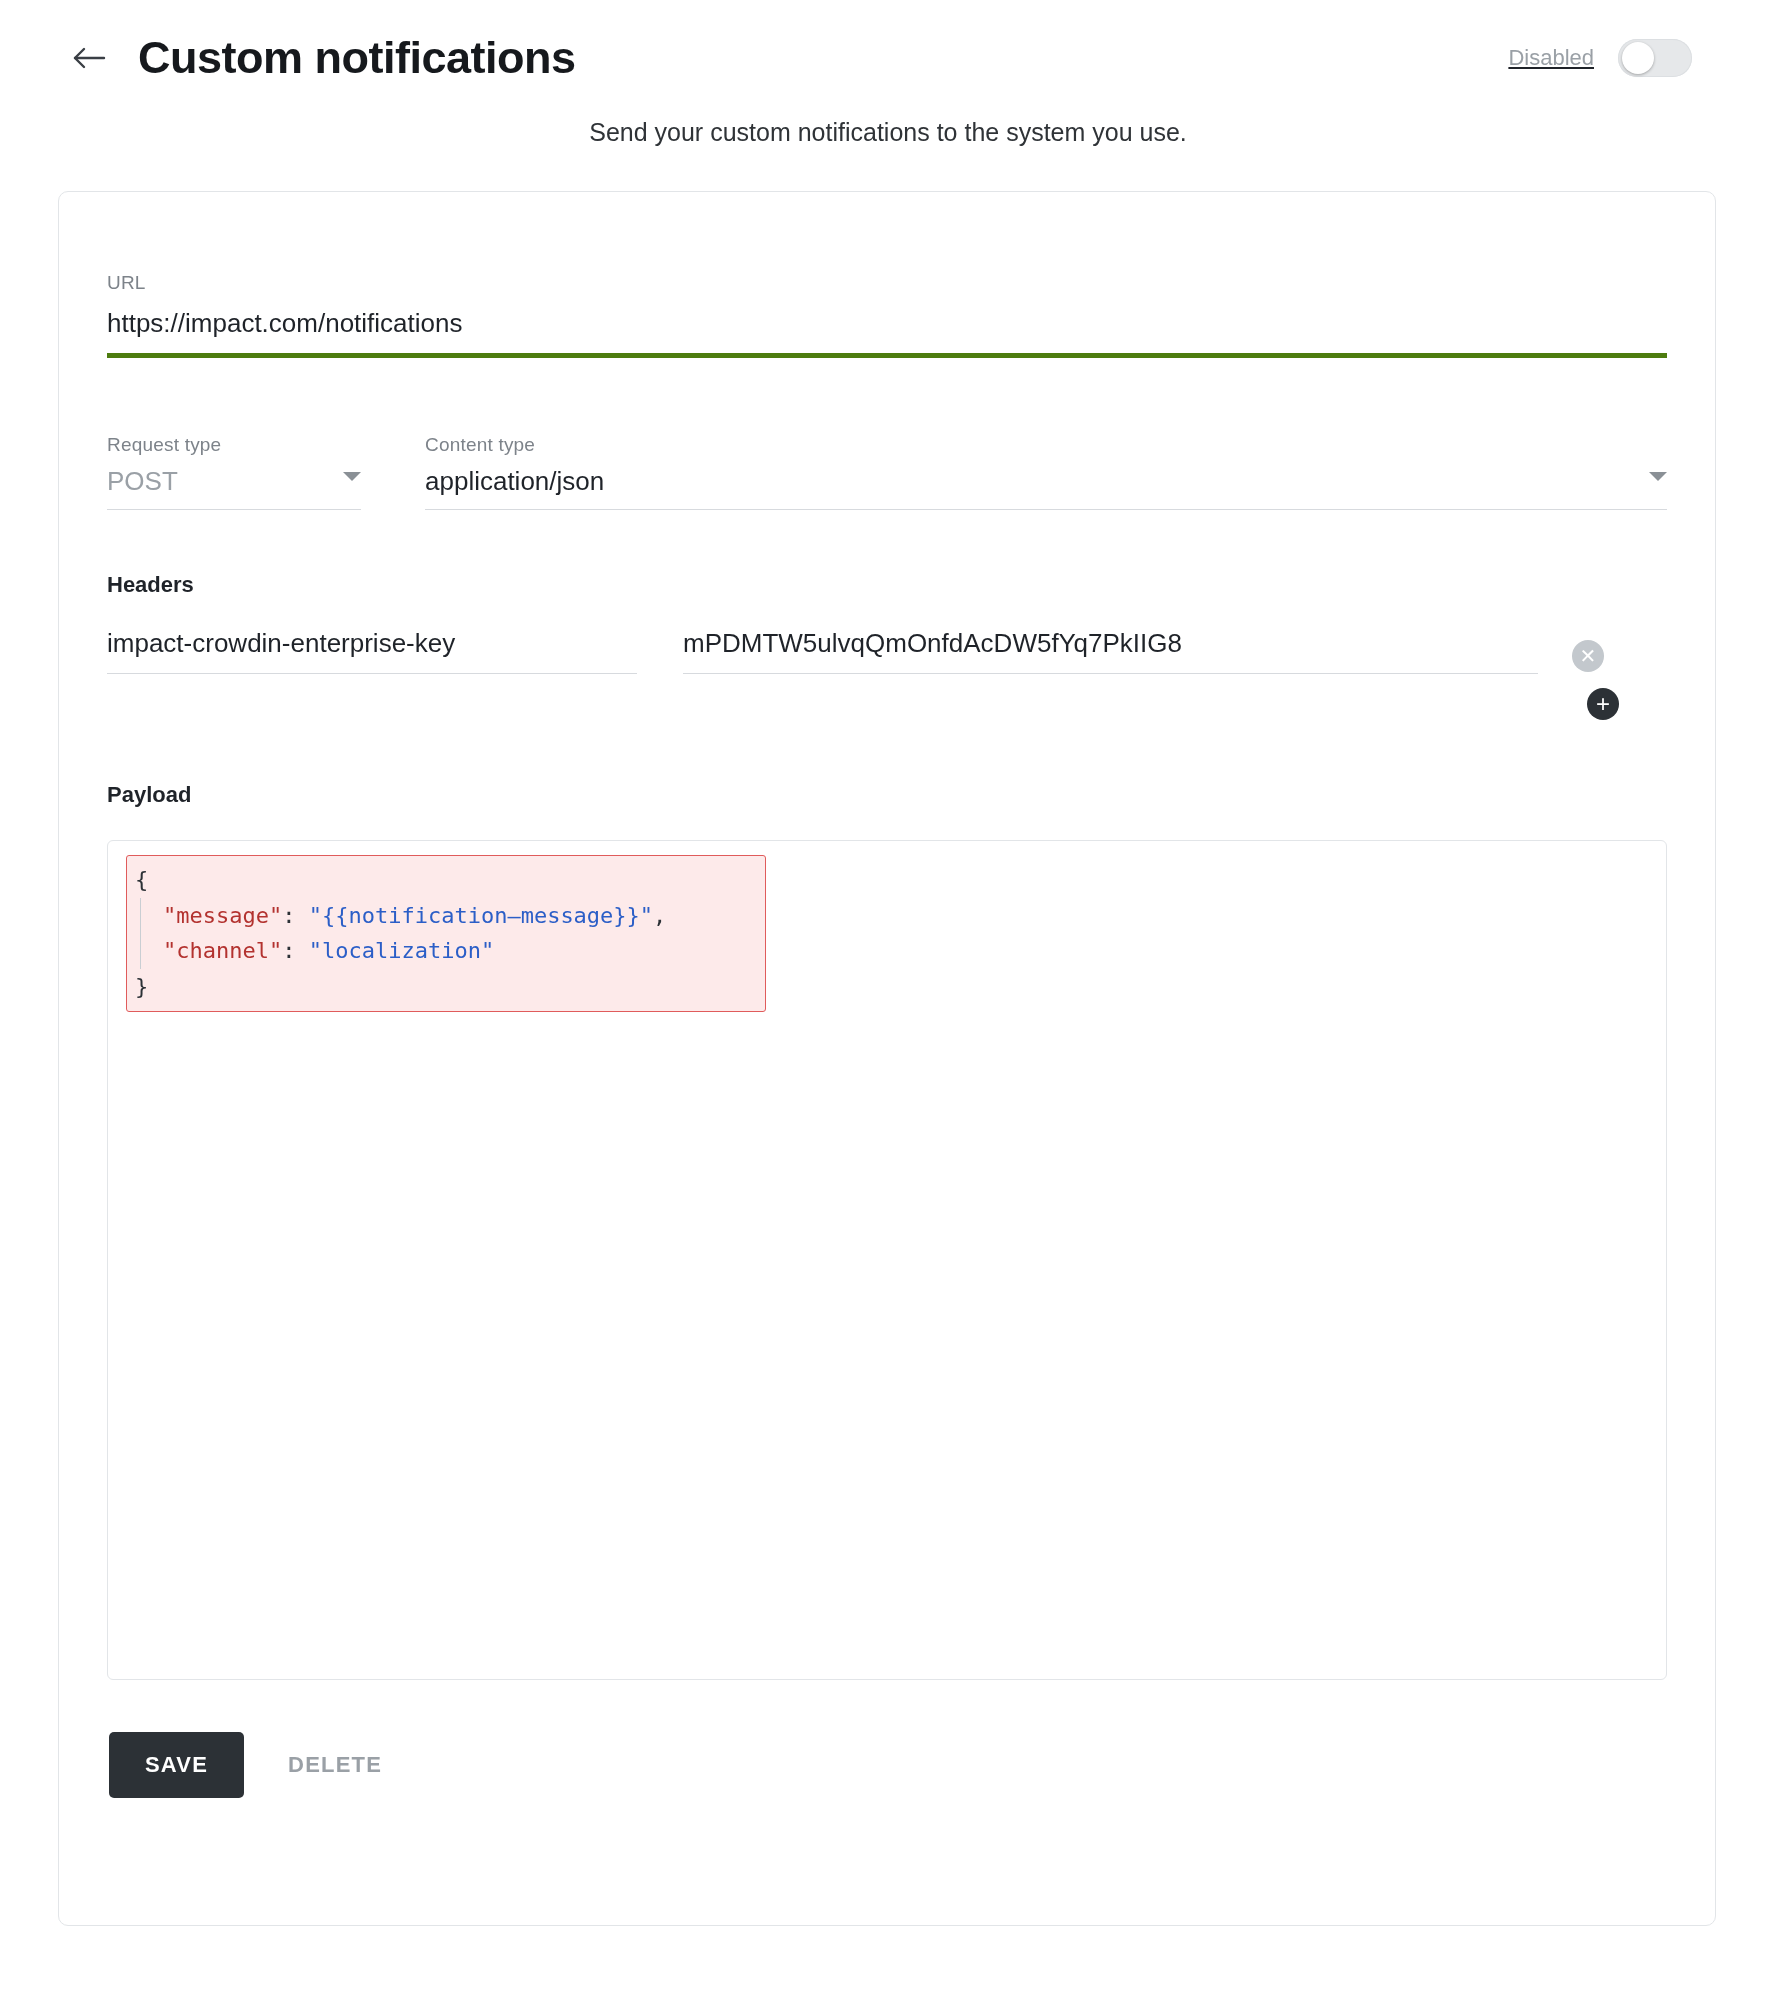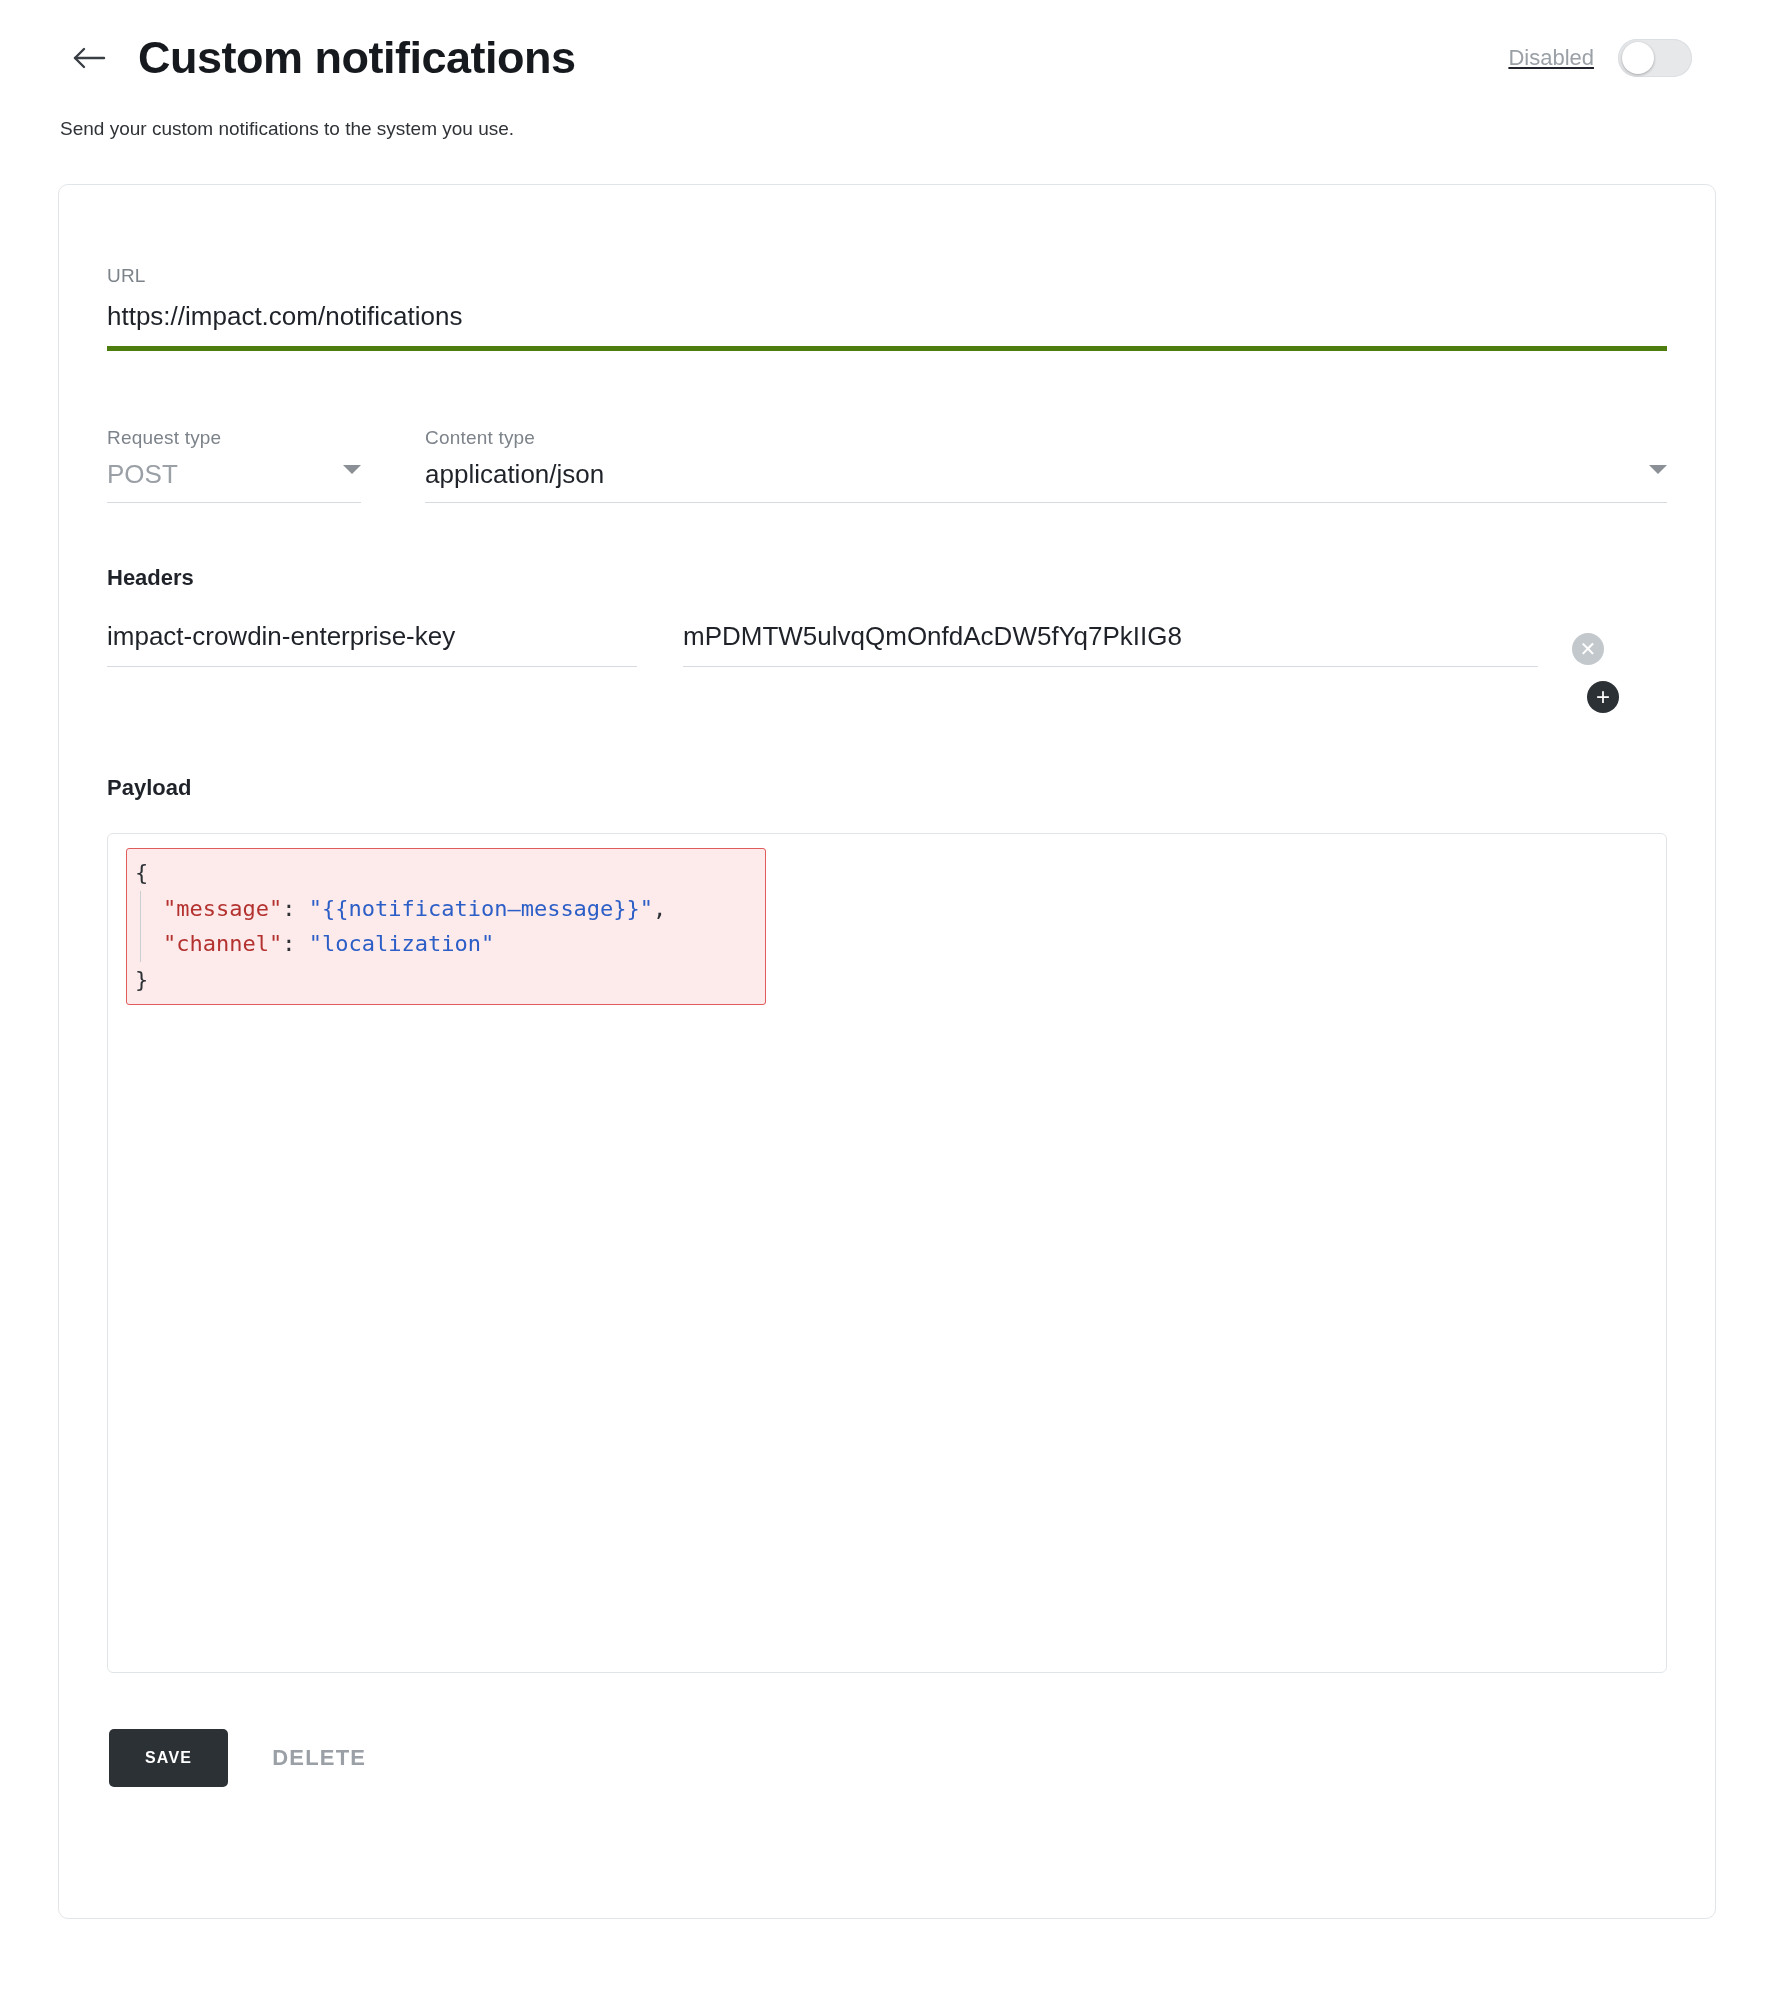--- a/index.html
+++ b/index.html
@@ -61,23 +61,24 @@
   }
   .toggle .knob {
     position: absolute;
     top: 3px; left: 4px;
     width: 32px; height: 32px;
     border-radius: 50%;
     background: #ffffff;
     box-shadow: 0 1px 3px rgba(0,0,0,.3);
   }
   .subtitle {
-    font-size: 19px;
+    font-size: 25px;
     color: #2f3337;
     margin: 34px 0 16px 2px;
+    text-align: center;
   }
 
   
   .card {
     margin-top: 44px;
     border: 1px solid #e2e5e8;
     border-radius: 10px;
     background: #fff;
     height: 1735px;
     padding: 60px 48px 0 48px;
@@ -234,21 +235,21 @@
   .footer-btns {
     display: flex;
     align-items: center;
     gap: 34px;
     margin-top: 52px;
     padding-left: 2px;
   }
   .save-btn {
     background: #2c3136;
     color: #fff;
-    font-size: 16px;
+    font-size: 22px;
     font-weight: bold;
     letter-spacing: 1.2px;
     border-radius: 5px;
     padding: 20px 36px;
     cursor: pointer;
   }
   .delete-btn {
     color: #9aa0a6;
     font-size: 22px;
     font-weight: bold;

